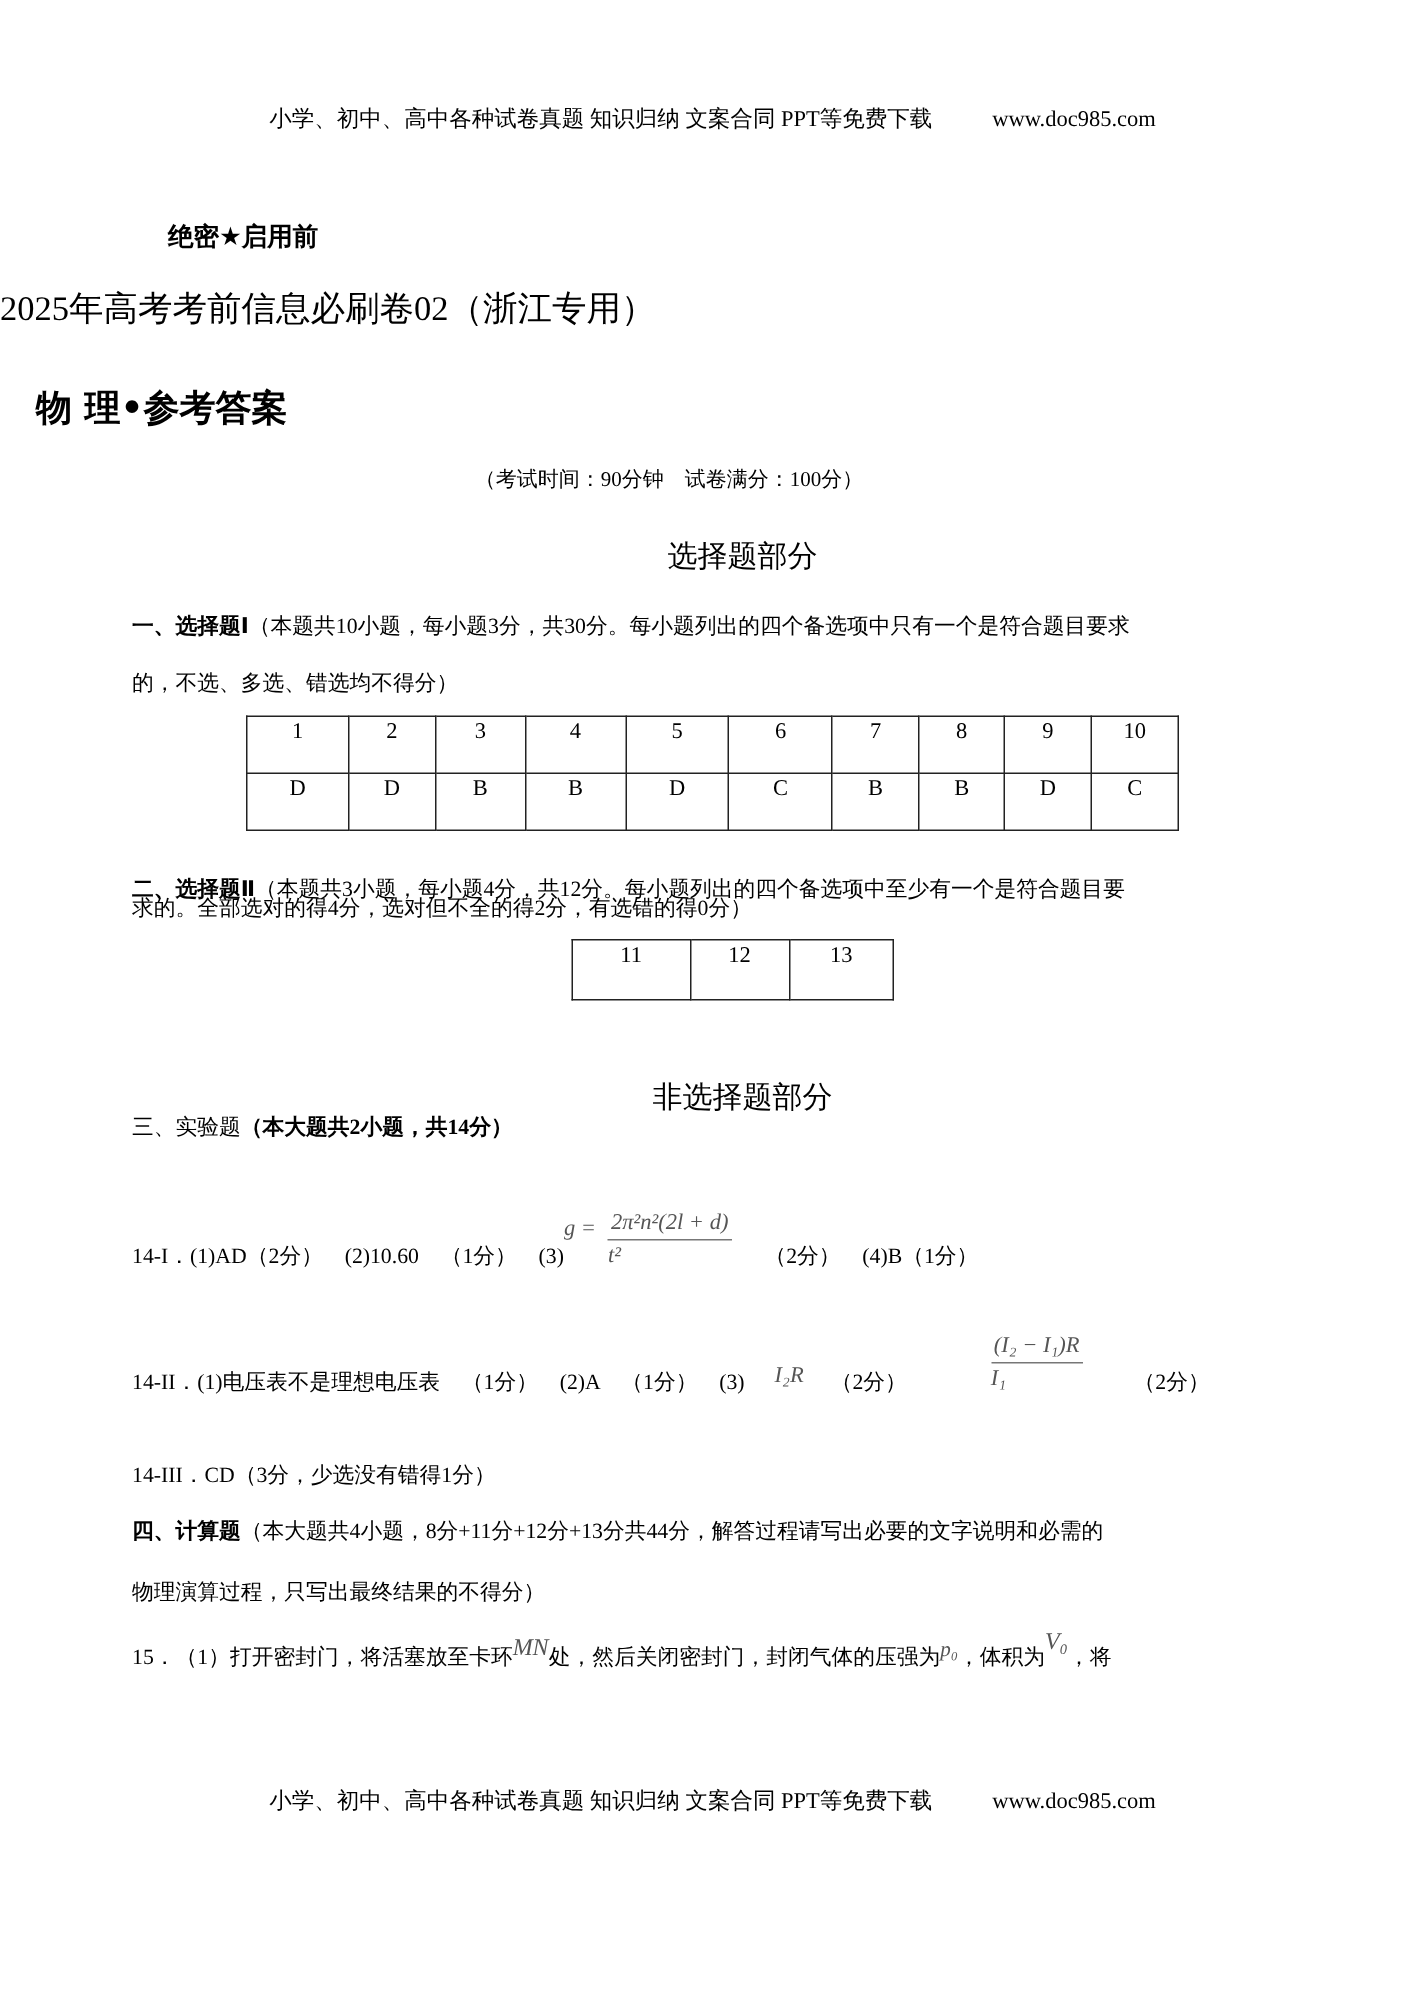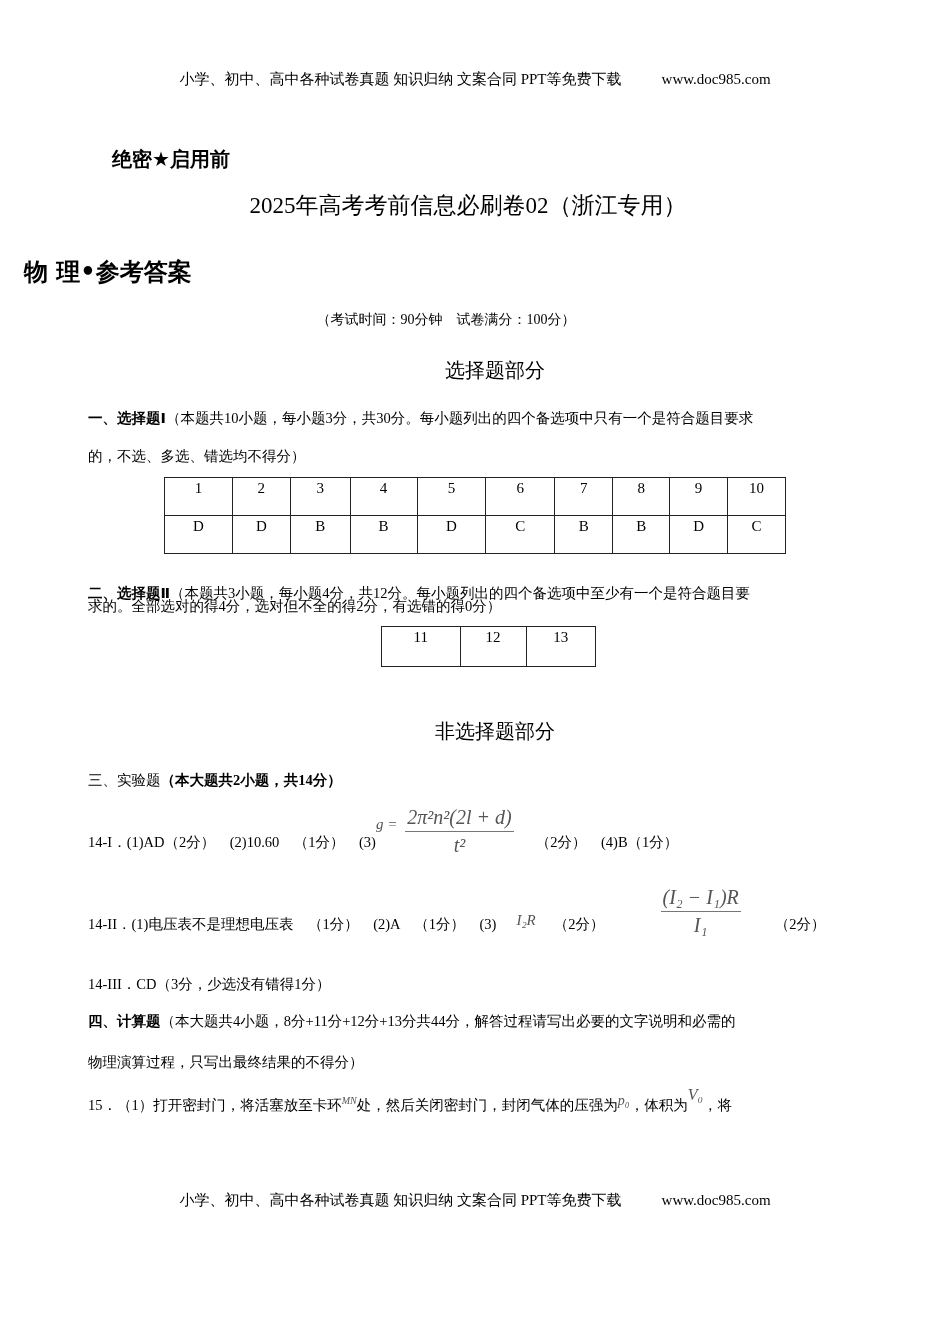--- a/index.html
+++ b/index.html
@@ -20,24 +20,24 @@
     .sans { font-family: "DejaVu Sans", "Liberation Sans", sans-serif; }
 
     .banner {
       left: 0; width: 950px; text-align: center;
       font-size: 15px;
     }
     .banner .site { margin-left: 40px; }
 
     .secret {
       left: 112px; top: 146px;
-      font-size: 20px; font-weight: bold;
+      font-size: 17px; font-weight: bold;
     }
     .title {
-      left: 0; width: 936px; top: 190px; text-align: center;
+      left: 0; width: 936px; top: 190px; text-align: left;
       font-size: 23px;
     }
     .subtitle {
       left: 0; width: 950px; top: 256px; 
       font-size: 24px; font-weight: bold; padding-left: 24px;
     }
     .examinfo {
       left: 0; width: 892px; top: 311px; text-align: center;
       font-size: 14px;
     }
@@ -61,25 +61,24 @@
       border: 1px solid #222;
       text-align: center;
       vertical-align: top;
       padding: 2px 0 0 0;
       height: 35px;
     }
 
     .frac {
       display: inline-block;
       vertical-align: middle;
-      text-align: center;
       font-family: "Liberation Serif", "DejaVu Serif", serif;
       font-style: italic;
       color: #555;
-      font-size: 20px;
+      font-size: 15px;
     }
     .frac .num {
       display: block;
       border-bottom: 1px solid #777;
       padding: 0 2px 2px 2px;
     }
     .frac .den {
       display: block;
       padding-top: 2px;
     }
@@ -167,38 +166,38 @@
       <tr>
     <td style="height:37px;">11</td>
     <td style="height:37px;">12</td>
     <td style="height:37px;">13</td>
   </tr>
 </tbody>
   </table>
 
 <div class="abs part-heading sans" style="top:718px;">非选择题部分</div>
 
-<div class="abs para serif" style="top:770px;">
+<div class="abs para serif" style="top:742px;">
   <span>三、实验题</span><span style="font-weight:bold;">（本大题共2小题，共14分）</span>
 </div>
 
 <div class="abs para serif" style="top:806px; line-height:normal;">
   <span style="display:inline-block; vertical-align:middle; padding-top:22px;">14-I．(1)AD（2分）　(2)10.60　（1分）　(3)</span><span class="mathi" style="display:inline-block; vertical-align:middle; font-size:15px; margin-right:2px; padding-bottom:14px;">g =</span><span class="frac" style="padding:0 6px;"><span class="num">2π²n²(2l + d)</span><span class="den">t²</span></span><span style="display:inline-block; vertical-align:middle; padding-top:22px; margin-left:16px;">（2分）　(4)B（1分）</span>
 </div>
 
 <div class="abs para serif" style="top:886px; line-height:normal;">
   <span style="display:inline-block; vertical-align:middle; padding-top:26px;">14-II．(1)电压表不是理想电压表　（1分）　(2)A　（1分）　(3)</span><span class="mathi" style="display:inline-block; vertical-align:middle; padding-top:18px; margin-left:20px; font-size:15px;">I₂R</span><span style="display:inline-block; vertical-align:middle; padding-top:26px; margin-left:18px;">（2分）</span><span class="frac" style="margin-left:56px;"><span class="num">(I₂ − I₁)R</span><span class="den">I₁</span></span><span style="display:inline-block; vertical-align:middle; padding-top:26px; margin-left:34px;">（2分）</span>
 </div>
 
 <div class="abs para serif" style="top:974px;">14-III．CD（3分，少选没有错得1分）</div>
 
 <div class="abs para serif" style="top:1011px;">
   <b class="sans">四、计算题</b><span>（本大题共4小题，8分+11分+12分+13分共44分，解答过程请写出必要的文字说明和必需的</span>
 </div>
 <div class="abs para serif" style="top:1052px;">物理演算过程，只写出最终结果的不得分）</div>
 
 <div class="abs para serif" style="top:1095px;">
-  <span>15．（1）打开密封门，将活塞放至卡环</span><span class="mathi" style="position:relative; top:-6px; font-size:10px;">MN</span><span>处，然后关闭密封门，封闭气体的压强为</span><span class="mathi" style="position:relative; top:-5px; font-size:14px;">p₀</span><span>，体积为</span><span class="mathi" style="position:relative; top:-10px; font-size:16px;margin-top:20px;">V₀</span><span>，将</span>
+  <span>15．（1）打开密封门，将活塞放至卡环</span><span class="mathi" style="position:relative; top:-6px; font-size:16px;">MN</span><span>处，然后关闭密封门，封闭气体的压强为</span><span class="mathi" style="position:relative; top:-5px; font-size:14px;">p₀</span><span>，体积为</span><span class="mathi" style="position:relative; top:-10px; font-size:16px;margin-top:20px;">V₀</span><span>，将</span>
 </div>
 
 <div class="abs banner serif" style="top:1191px;">
   <span>小学、初中、高中各种试卷真题 知识归纳 文案合同 PPT等免费下载</span><span class="site">www.doc985.com</span>
 </div>
 
 </body></html>

